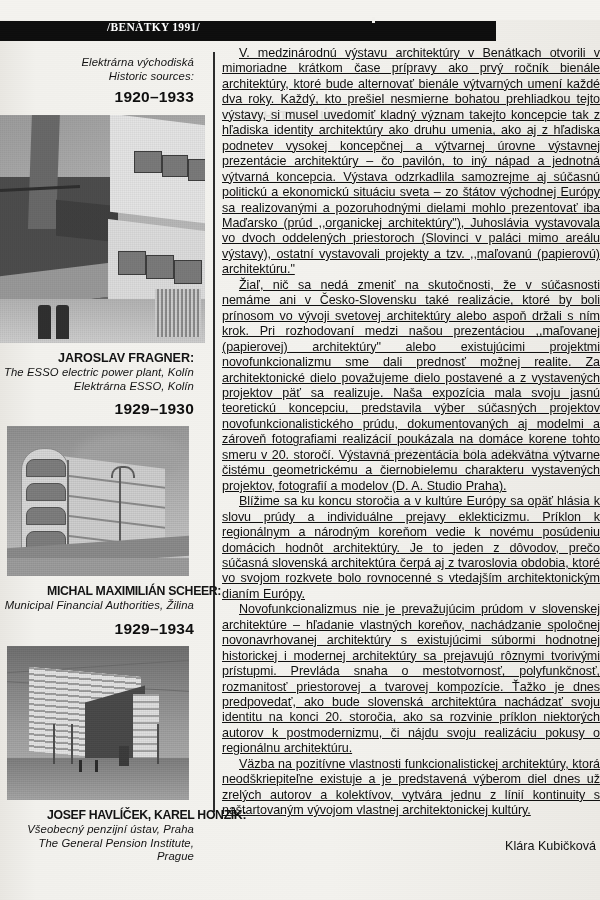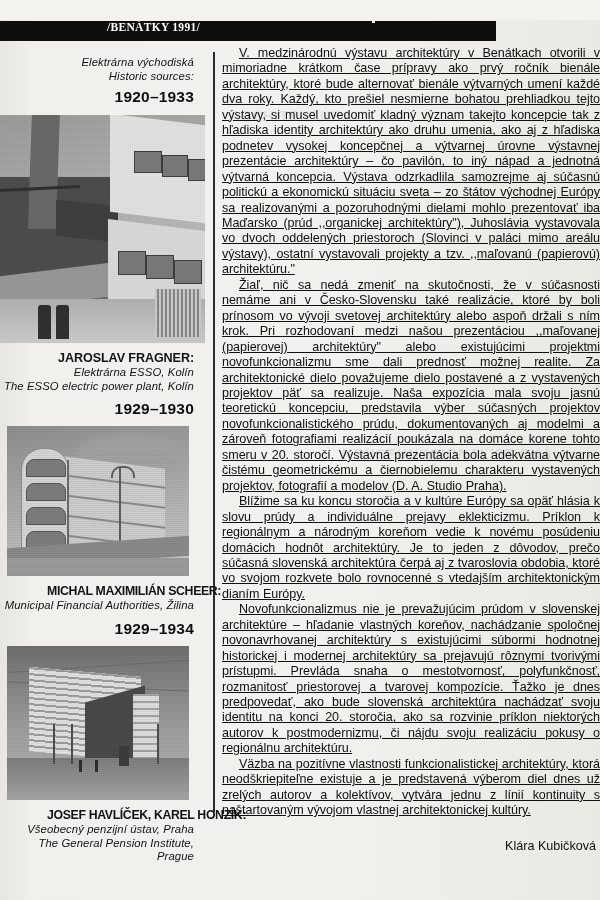--- a/index.html
+++ b/index.html
@@ -198,22 +198,22 @@
         <div class="winrow" style="left:146px;top:140px;width:26px;height:22px;"></div>
         <div class="winrow" style="left:174px;top:145px;width:26px;height:22px;"></div>
         <div class="grnd"></div>
         <div class="tank" style="left:38px;"></div>
         <div class="tank" style="left:56px;"></div>
         <div class="fence"></div>
       </div>
 
       <div class="cap" style="margin-top:7px;">
         <span class="nm">JAROSLAV FRAGNER:</span>
+        <span class="it">The ESSO electric power plant, Kolín</span>
         <span class="it">Elektrárna ESSO, Kolín</span>
-        <span class="it">The ESSO electric power plant, Kolín</span>
       </div>
       <div class="years" style="margin-top:7px;">1929–1930</div>
 
       <div class="photo" id="ph2" style="margin-top:8px;">
         <div class="sky"></div>
         <div class="cloud"></div>
         <div class="blockmain">
           <div class="fl" style="top:18px;"></div>
           <div class="fl" style="top:38px;"></div>
           <div class="fl" style="top:58px;"></div>

